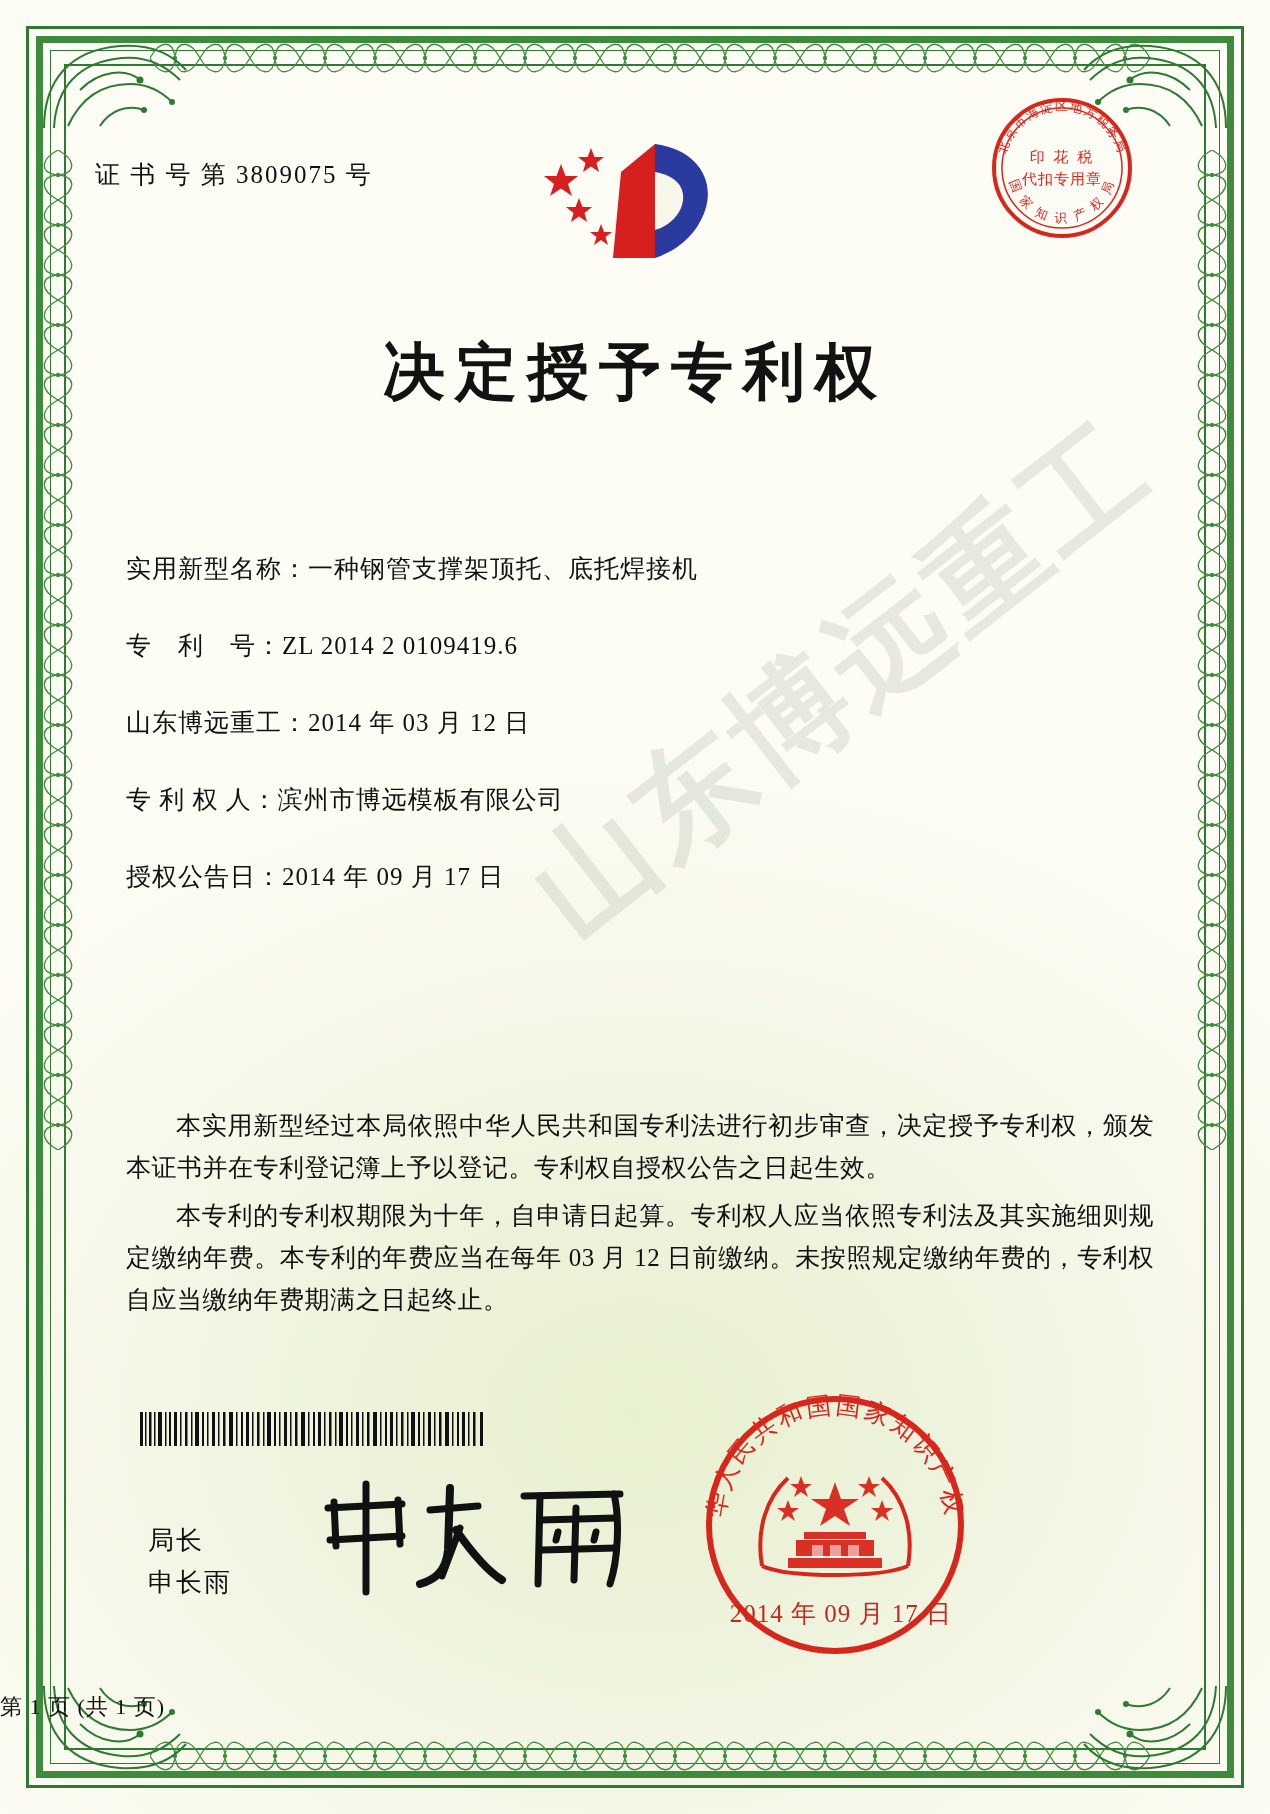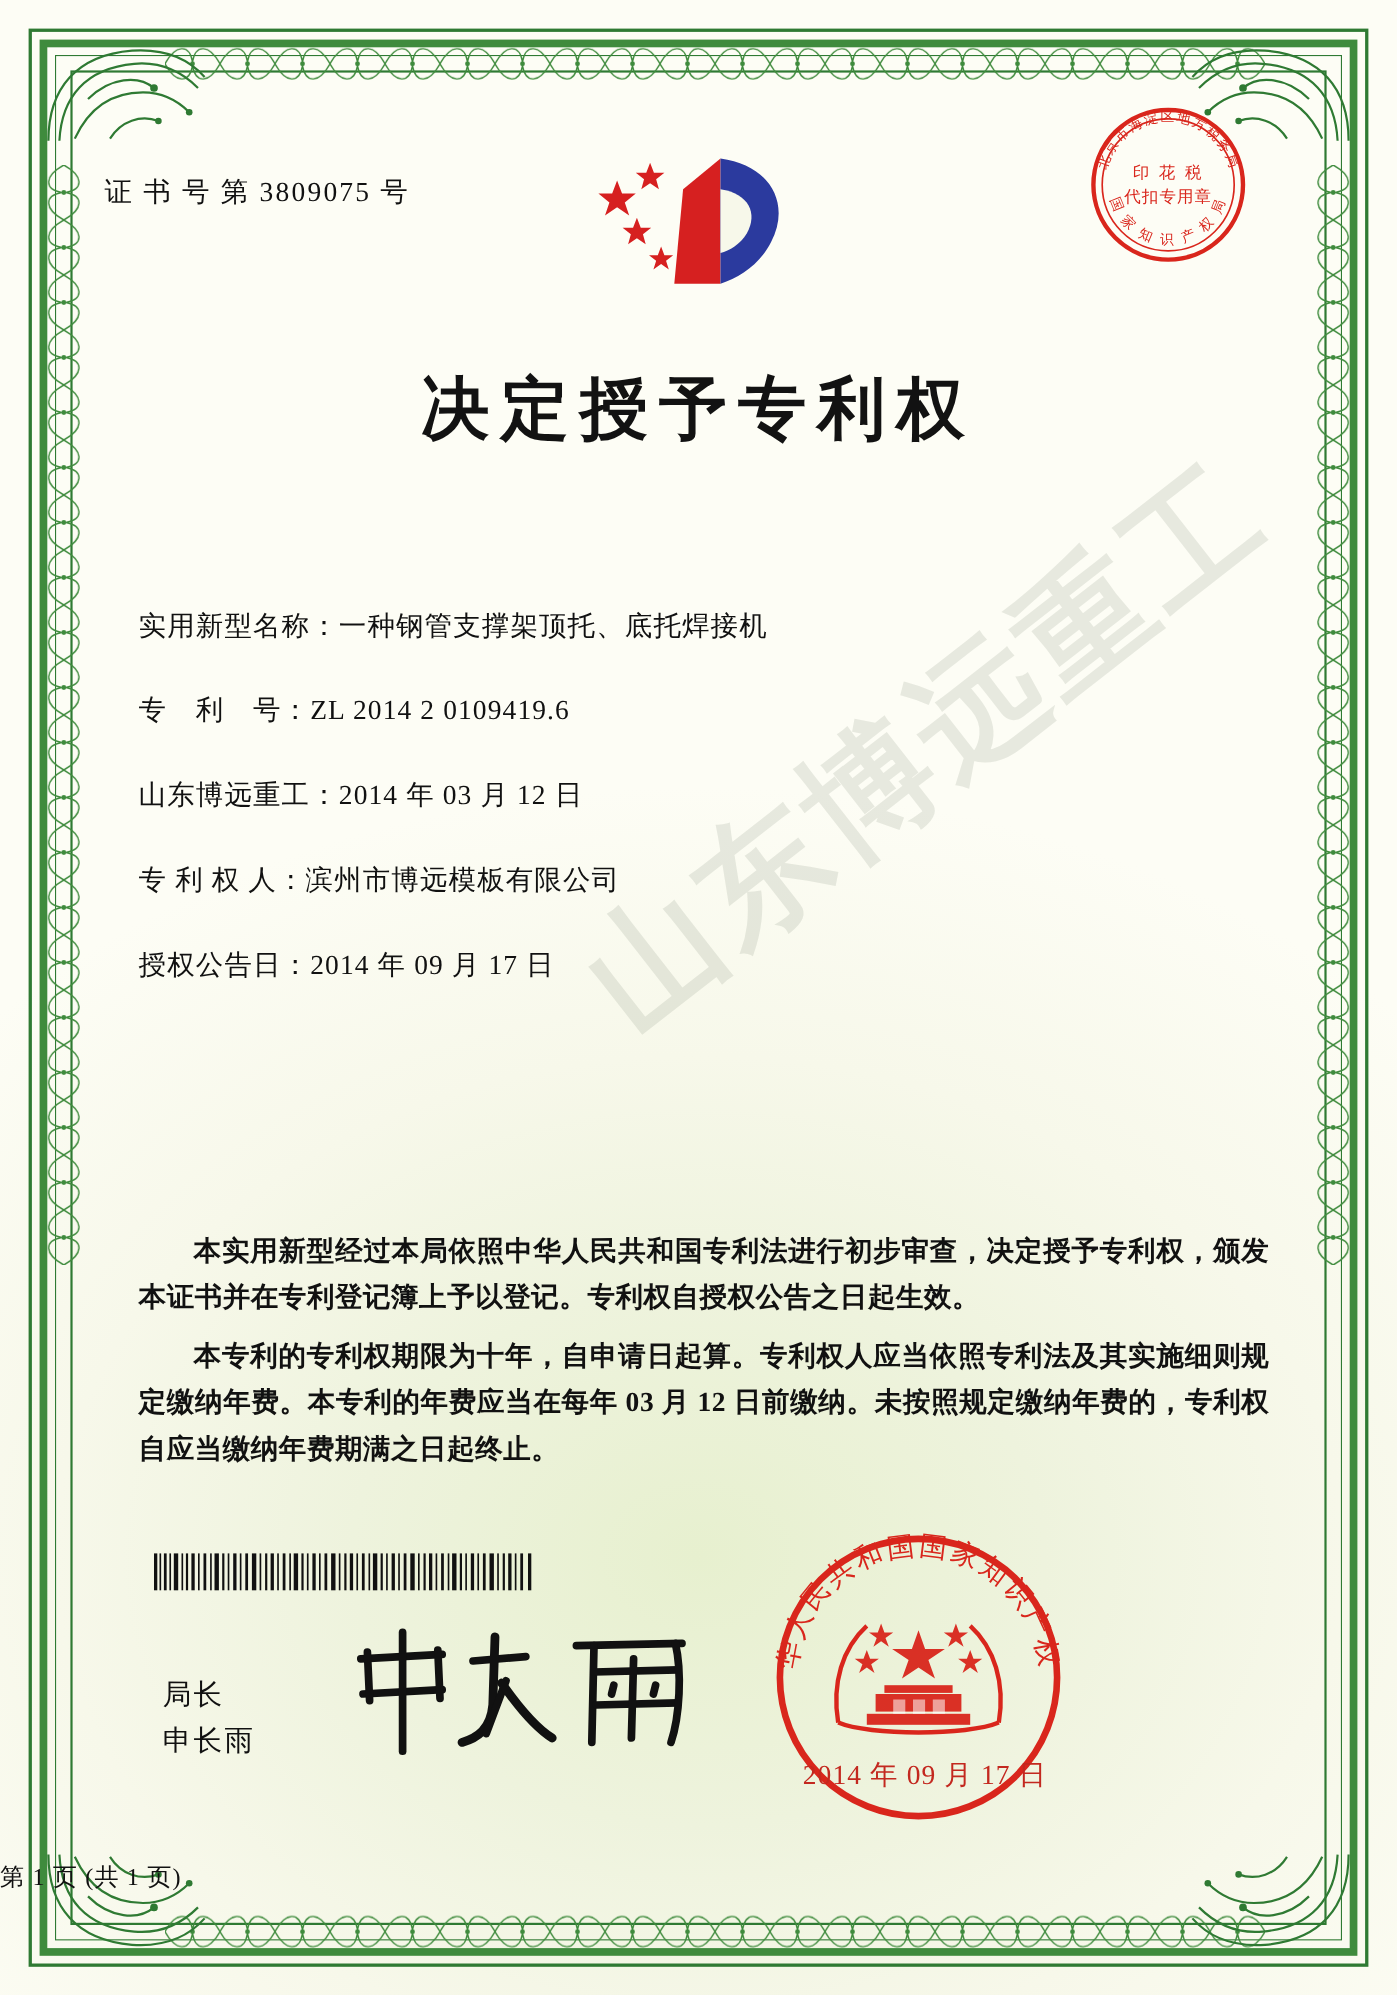--- a/index.html
+++ b/index.html
@@ -150,23 +150,22 @@
     left: 126px;
     right: 116px;
     top: 1105px;
     font-size: 25px;
     line-height: 42px;
     color: #111;
     text-align: justify;
     letter-spacing: 0.5px;
   }
   .body-text p {
-    margin: 12px 0 6px 0;
+    margin: 0 0 6px 0;
     text-indent: 50px;
-    font-weight: bold;
   }
 
   
   .watermark {
     position: absolute;
     left: 470px;
     top: 600px;
     font-size: 118px;
     font-weight: bold;
     color: rgba(120, 130, 110, 0.16);

